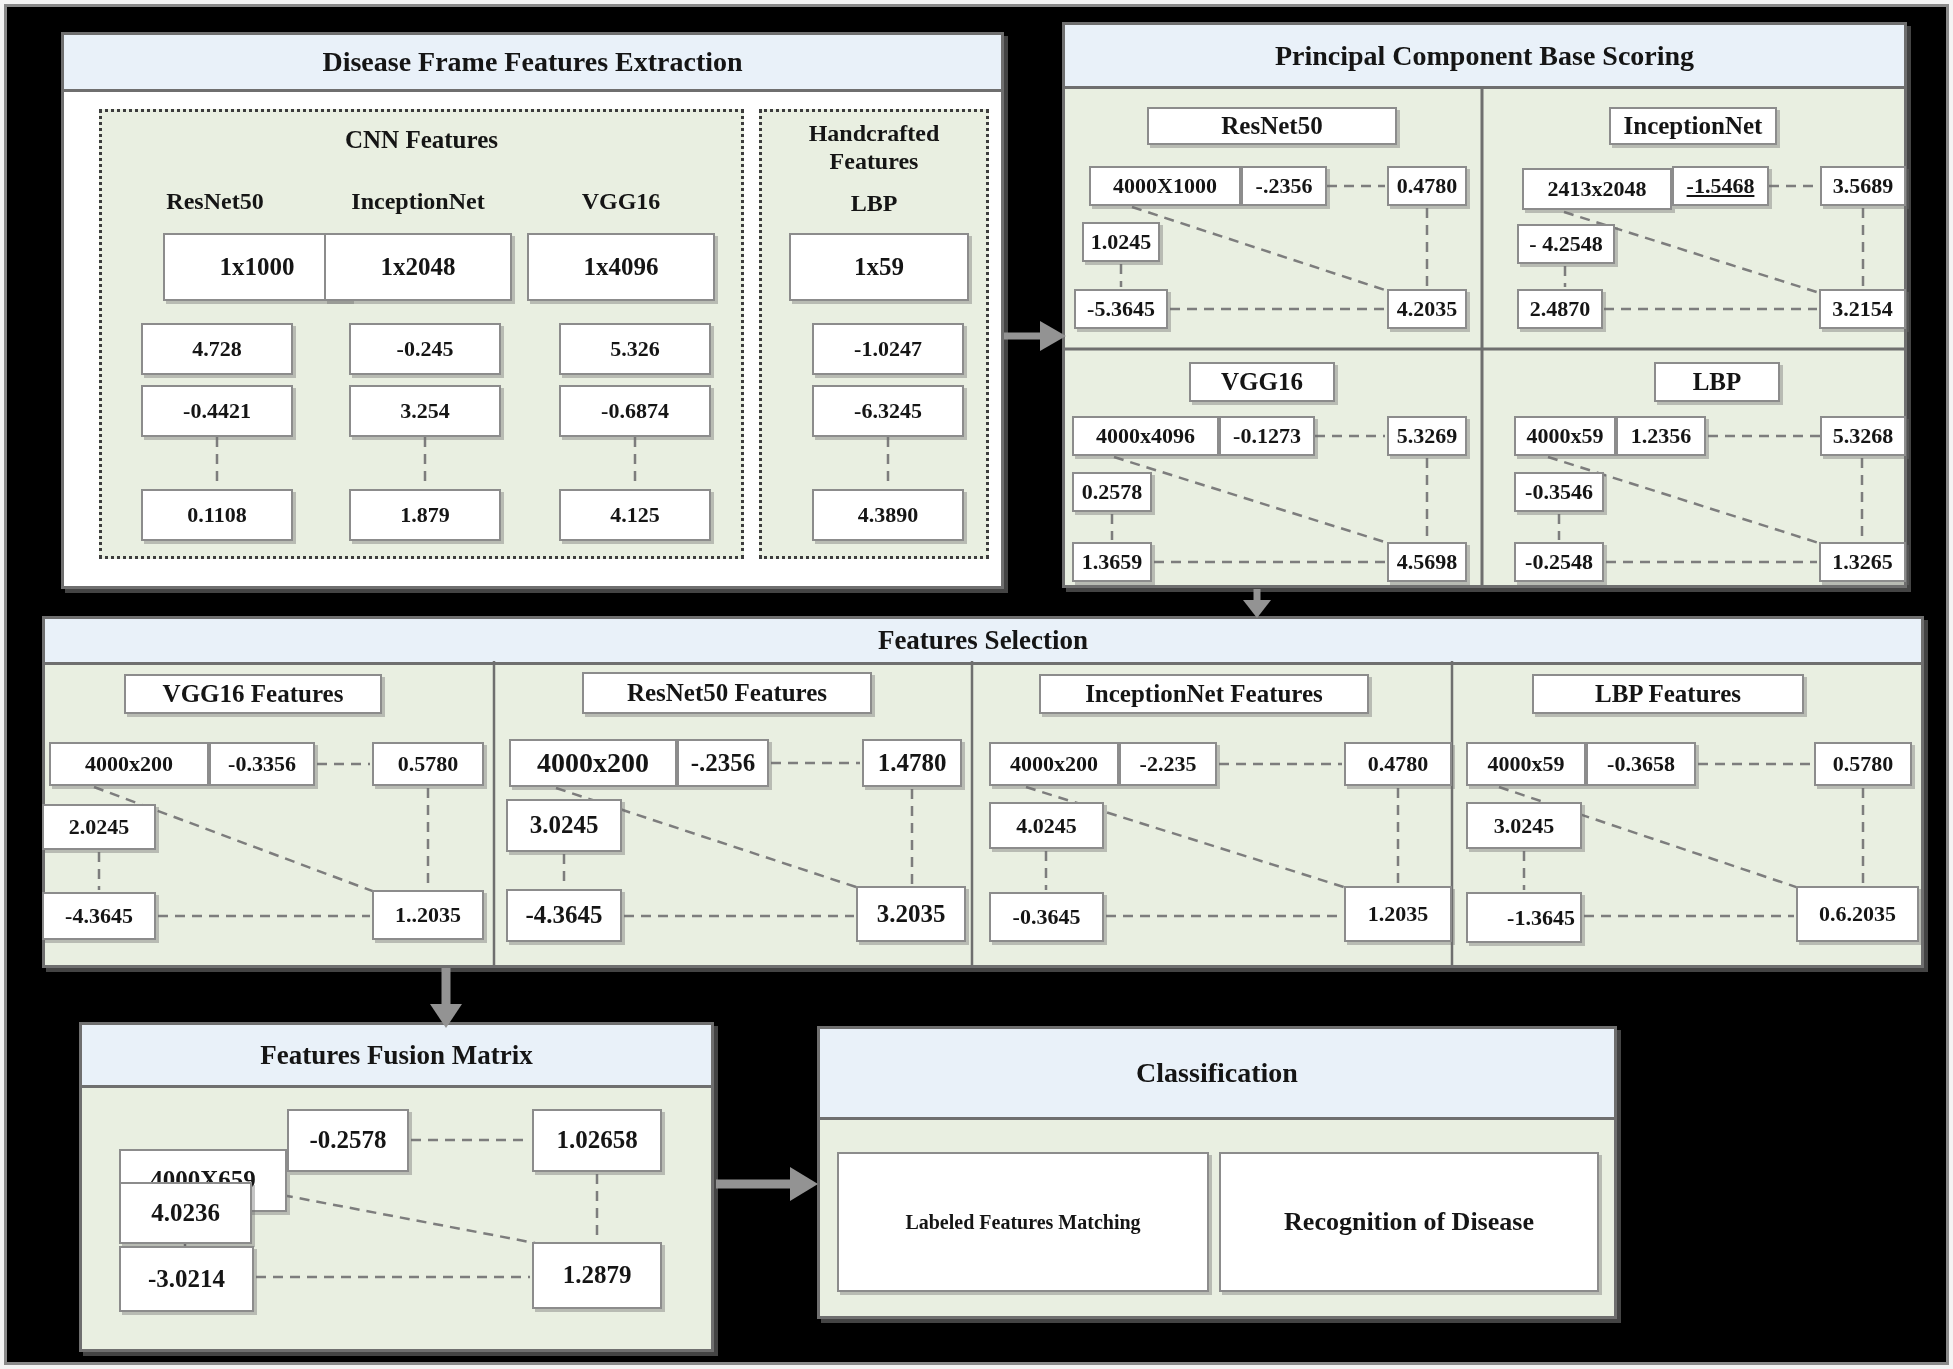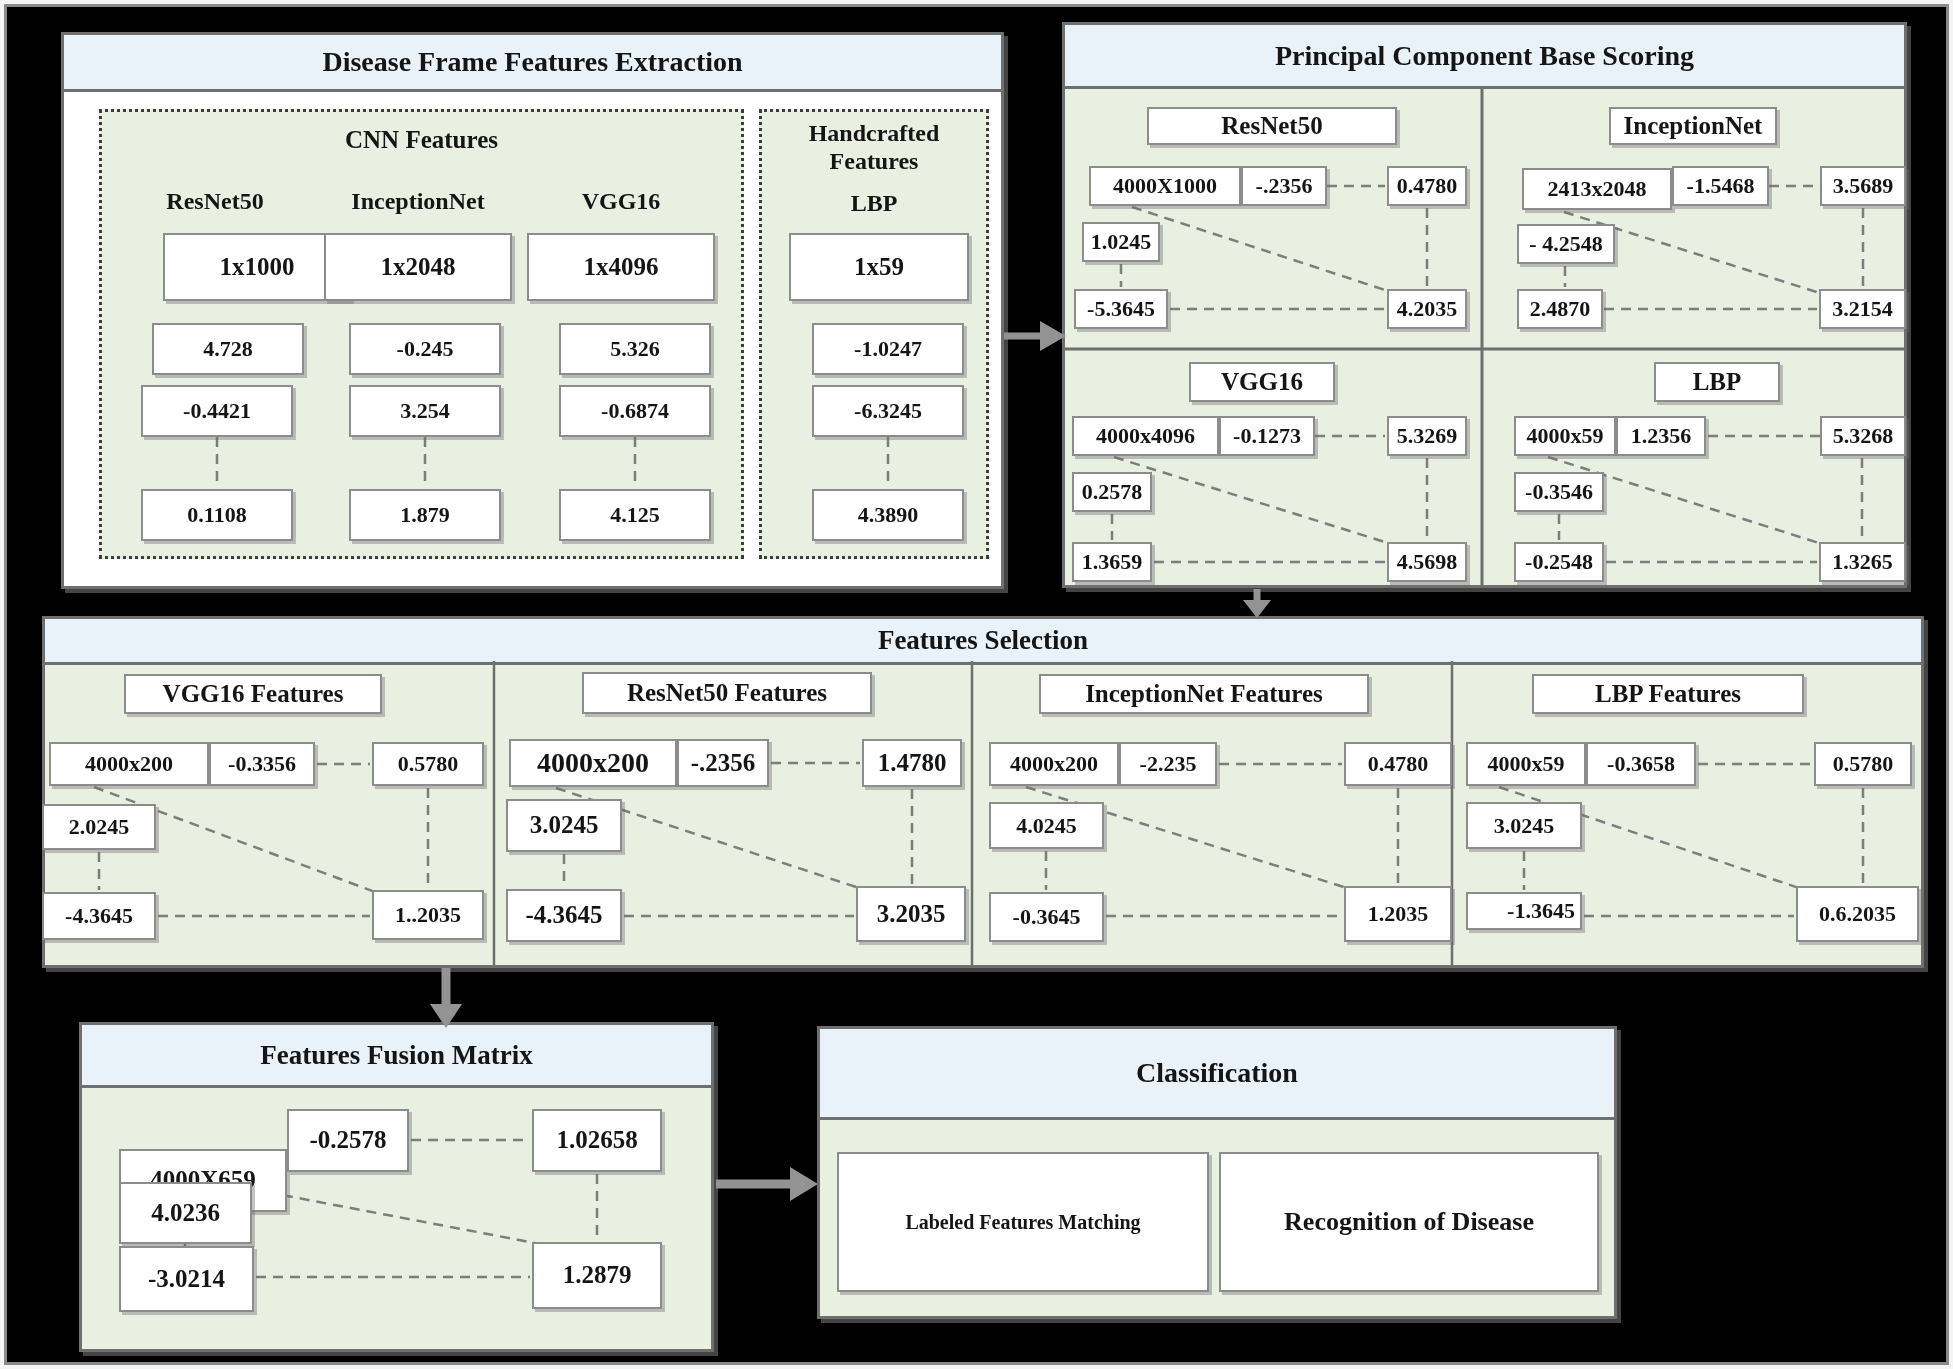--- a/index.html
+++ b/index.html
@@ -129,21 +129,21 @@
     <div class="txt" style="left:111px;top:184px;width:200px;font-size:24px;">ResNet50</div>
     <div class="txt" style="left:314px;top:184px;width:200px;font-size:24px;">InceptionNet</div>
     <div class="txt" style="left:517px;top:184px;width:200px;font-size:24px;">VGG16</div>
     <div class="txt" style="left:755px;top:186px;width:230px;font-size:24px;">LBP</div>
 
     <div class="bx lg" style="left:117px;top:229px;width:188px;height:68px;margin-left:42px;">1x1000</div>
     <div class="bx lg" style="left:320px;top:229px;width:188px;height:68px;">1x2048</div>
     <div class="bx lg" style="left:523px;top:229px;width:188px;height:68px;">1x4096</div>
     <div class="bx lg" style="left:785px;top:229px;width:180px;height:68px;">1x59</div>
 
-    <div class="bx" style="left:148px;top:319px;width:152px;height:52px;">4.728</div>
+    <div class="bx" style="left:137px;top:319px;width:152px;height:52px;">4.728</div>
     <div class="bx" style="left:137px;top:381px;width:152px;height:52px;">-0.4421</div>
     <div class="bx" style="left:137px;top:485px;width:152px;height:52px;">0.1108</div>
 
     <div class="bx" style="left:345px;top:319px;width:152px;height:52px;">-0.245</div>
     <div class="bx" style="left:345px;top:381px;width:152px;height:52px;">3.254</div>
     <div class="bx" style="left:345px;top:485px;width:152px;height:52px;">1.879</div>
 
     <div class="bx" style="left:555px;top:319px;width:152px;height:52px;">5.326</div>
     <div class="bx" style="left:555px;top:381px;width:152px;height:52px;">-0.6874</div>
     <div class="bx" style="left:555px;top:485px;width:152px;height:52px;">4.125</div>
@@ -161,21 +161,21 @@
     <div class="bx lg" style="left:1143px;top:103px;width:250px;height:38px;">ResNet50</div>
     <div class="bx" style="left:1085px;top:162px;width:152px;height:40px;">4000X1000</div>
     <div class="bx" style="left:1237px;top:162px;width:86px;height:40px;">-.2356</div>
     <div class="bx" style="left:1383px;top:162px;width:80px;height:40px;">0.4780</div>
     <div class="bx" style="left:1078px;top:218px;width:78px;height:40px;">1.0245</div>
     <div class="bx" style="left:1070px;top:285px;width:94px;height:40px;">-5.3645</div>
     <div class="bx" style="left:1383px;top:285px;width:80px;height:40px;">4.2035</div>
 
     <div class="bx lg" style="left:1605px;top:103px;width:168px;height:38px;">InceptionNet</div>
     <div class="bx" style="left:1518px;top:164px;width:150px;height:42px;">2413x2048</div>
-    <div class="bx" style="left:1668px;top:162px;width:97px;height:40px;">-1.5468</div>
+    <div class="bx" style="left:1668px;top:162px;width:97px;height:40px;text-decoration:underline;">-1.5468</div>
     <div class="bx" style="left:1816px;top:162px;width:86px;height:40px;">3.5689</div>
     <div class="bx" style="left:1513px;top:220px;width:98px;height:40px;">- 4.2548</div>
     <div class="bx" style="left:1513px;top:285px;width:86px;height:40px;">2.4870</div>
     <div class="bx" style="left:1815px;top:285px;width:87px;height:40px;">3.2154</div>
 
     <div class="bx lg" style="left:1185px;top:358px;width:146px;height:40px;">VGG16</div>
     <div class="bx" style="left:1068px;top:412px;width:147px;height:40px;">4000x4096</div>
     <div class="bx" style="left:1215px;top:412px;width:96px;height:40px;">-0.1273</div>
     <div class="bx" style="left:1383px;top:412px;width:80px;height:40px;">5.3269</div>
     <div class="bx" style="left:1068px;top:468px;width:80px;height:40px;">0.2578</div>
@@ -218,21 +218,21 @@
     <div class="bx" style="left:1340px;top:738px;width:108px;height:44px;">0.4780</div>
     <div class="bx" style="left:985px;top:798px;width:115px;height:47px;">4.0245</div>
     <div class="bx" style="left:985px;top:888px;width:115px;height:50px;">-0.3645</div>
     <div class="bx" style="left:1340px;top:882px;width:108px;height:56px;">1.2035</div>
 
     <div class="bx lg" style="left:1528px;top:670px;width:272px;height:40px;">LBP Features</div>
     <div class="bx" style="left:1462px;top:738px;width:120px;height:44px;">4000x59</div>
     <div class="bx" style="left:1582px;top:738px;width:110px;height:44px;">-0.3658</div>
     <div class="bx" style="left:1810px;top:738px;width:98px;height:44px;">0.5780</div>
     <div class="bx" style="left:1462px;top:798px;width:116px;height:47px;">3.0245</div>
-    <div class="bx" style="left:1462px;top:888px;width:116px;height:38px;padding-left:34px;">-1.3645</div>
+    <div class="bx" style="left:1462px;top:888px;width:116px;height:51px;padding-left:34px;">-1.3645</div>
     <div class="bx" style="left:1792px;top:882px;width:123px;height:56px;">0.6.2035</div>
   </div>
 
   <div>
     <section class="panel" style="left:75px;top:1018px;width:635px;height:330px;">
       <div class="phead" style="height:60px;font-size:27px;">Features Fusion Matrix</div>
     </section>
     <div class="bx lg" style="left:115px;top:1105px;width:168px;height:63px;margin-top:40px;">4000X659</div>
     <div class="bx lg" style="left:283px;top:1105px;width:122px;height:63px;">-0.2578</div>
     <div class="bx lg" style="left:528px;top:1105px;width:130px;height:63px;">1.02658</div>

